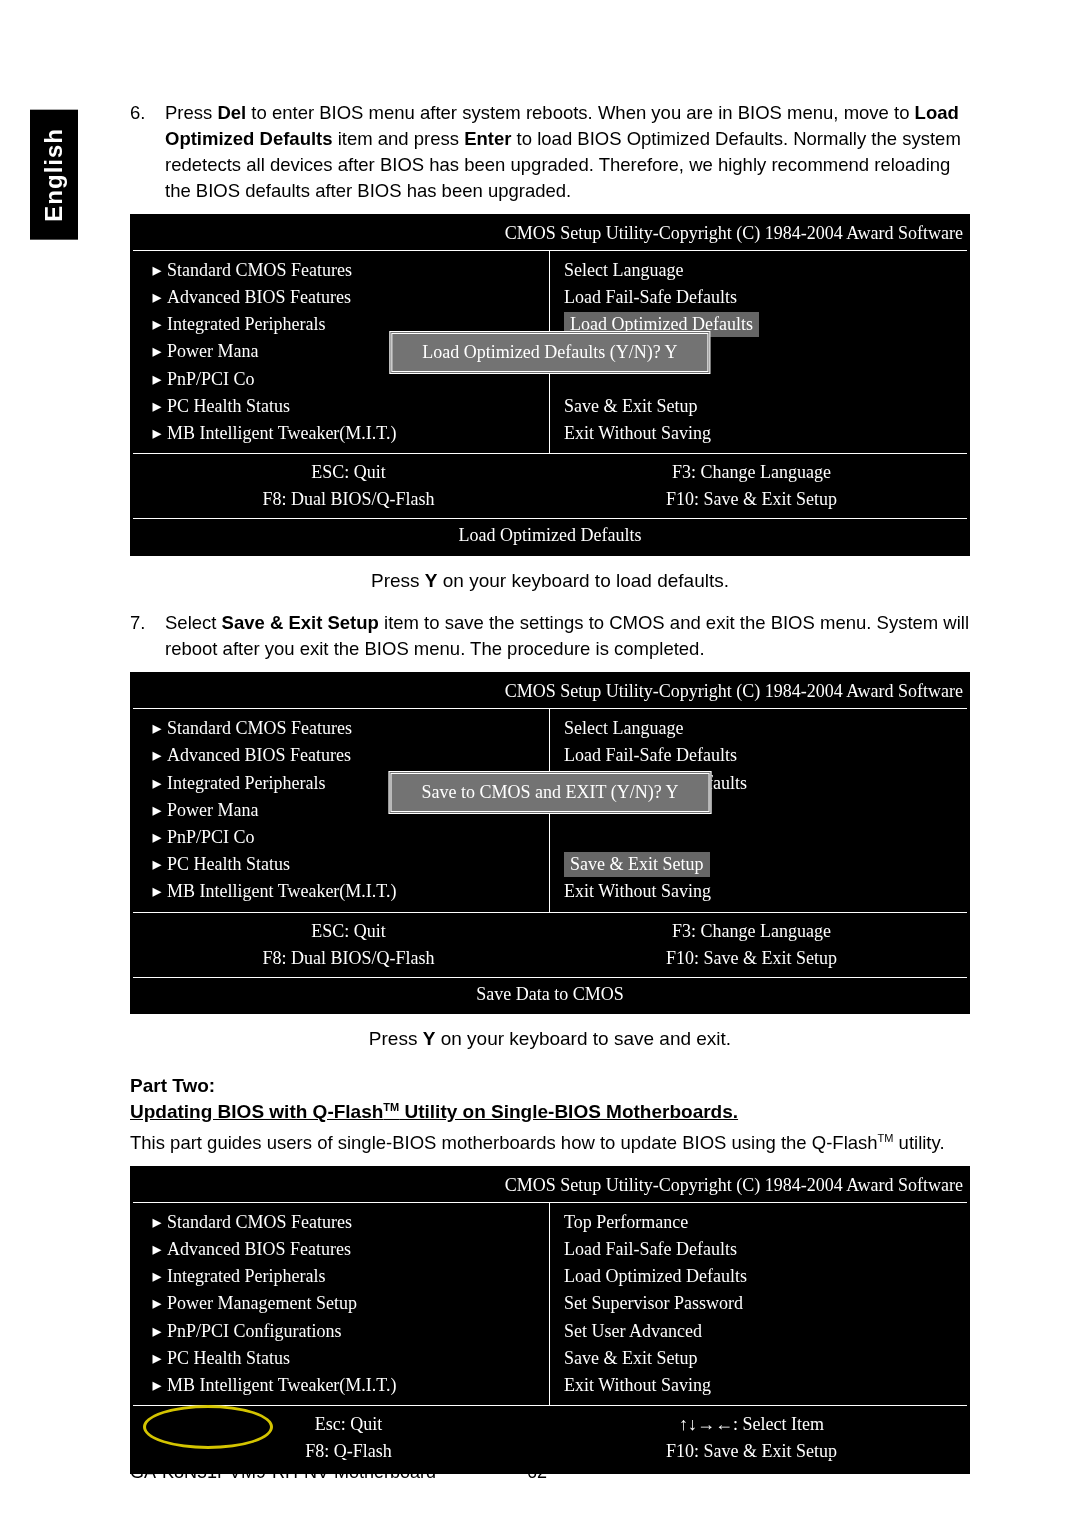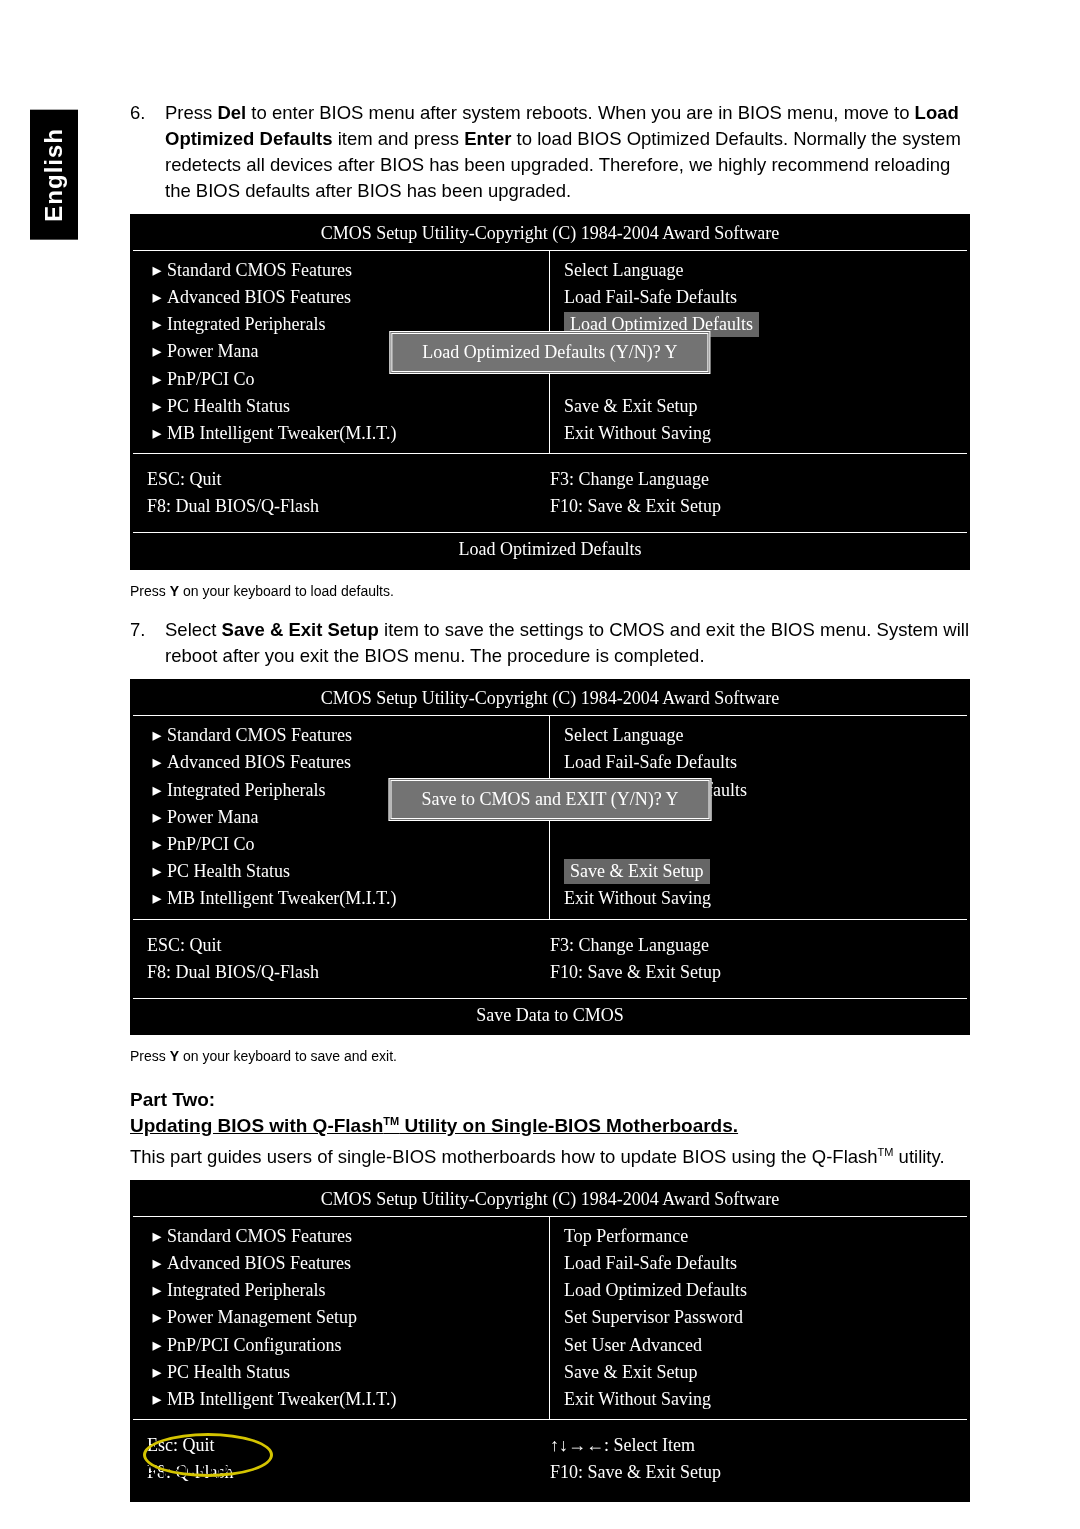--- a/index.html
+++ b/index.html
@@ -5,32 +5,32 @@
 * { margin: 0; padding: 0; box-sizing: border-box; }
 body { background: #fff; font-family: Arial, sans-serif; width: 1080px; height: 1529px; position: relative; }
 .page { position: absolute; left: 0; top: 0; width: 1080px; height: 1529px; padding: 100px 110px 30px 30px; }
 .lang-tab { position: absolute; left: 30px; top: 110px; background: #000; color: #fff; font-weight: bold; font-size: 24px; writing-mode: vertical-rl; transform: rotate(180deg); padding: 18px 10px; letter-spacing: 1px; }
 .content { margin-left: 100px; color: #000; font-size: 18.5px; line-height: 1.4; }
 .step { display: flex; margin-bottom: 8px; }
 .step-num { width: 35px; flex-shrink: 0; }
 .step-body { flex: 1; }
 b { font-weight: bold; }
 .bios-box { border: 3px double #000; background: #000; color: #fff; font-family: 'Times New Roman', serif; font-size: 18px; margin: 10px 0 12px 0; }
-.bios-title { text-align: center; padding: 4px; border-bottom: 1px solid #fff; }
+.bios-title { text-align: right; padding: 4px; border-bottom: 1px solid #fff; }
 .bios-cols { display: flex; position: relative; }
 .bios-col { width: 50%; padding: 6px 14px; }
 .bios-col.left { border-right: 1px solid #fff; }
 .bios-item { display: flex; align-items: center; padding: 1px 0; }
 .bios-caret { width: 20px; text-align: center; }
 .bios-hl { background: #666; color: #fff; padding: 0 6px; display: inline-block; }
-.bios-footer { display: flex; flex-wrap: wrap; border-top: 1px solid #fff; padding: 12px 14px; }
+.bios-footer { display: flex; flex-wrap: wrap; border-top: 1px solid #fff; padding: 5px 14px; text-align: center; }
 .bios-footer span { width: 50%; padding: 1px 0; }
 .bios-help { text-align: center; border-top: 1px solid #fff; padding: 4px; }
 .bios-dialog { position: absolute; border: 3px double #fff; background: #737373; padding: 6px 30px; left: 50%; transform: translateX(-50%); white-space: nowrap; z-index: 5; }
-.caption { font-size: 14px; margin: 6px 0 16px 0; }
+.caption { text-align: center; font-size: 19px; margin: 6px 0 16px 0; }
 .section-head { font-weight: bold; font-size: 19px; margin-top: 20px; }
 .section-sub { font-weight: bold; font-size: 19px; margin-bottom: 4px; text-decoration: underline; }
 sup.tm { font-size: 11px; vertical-align: super; }
 .page-foot { position: absolute; bottom: 46px; left: 130px; right: 110px; border-top: 1px solid #000; padding-top: 4px; display: flex; font-size: 18px; }
 .page-foot .model { flex: 0 0 auto; }
 .page-foot .pagenum { flex: 1; text-align: left; padding-left: 80px; }
 .ellipse { position: absolute; border: 3px solid #d4c400; border-radius: 50%; pointer-events: none; z-index: 10; }
 </style>
 </head>
 <body>

